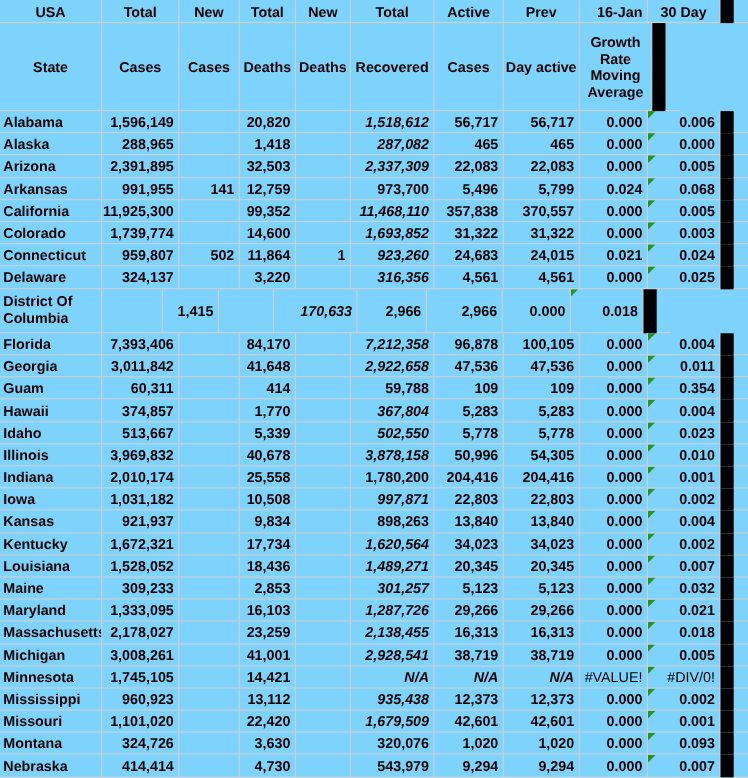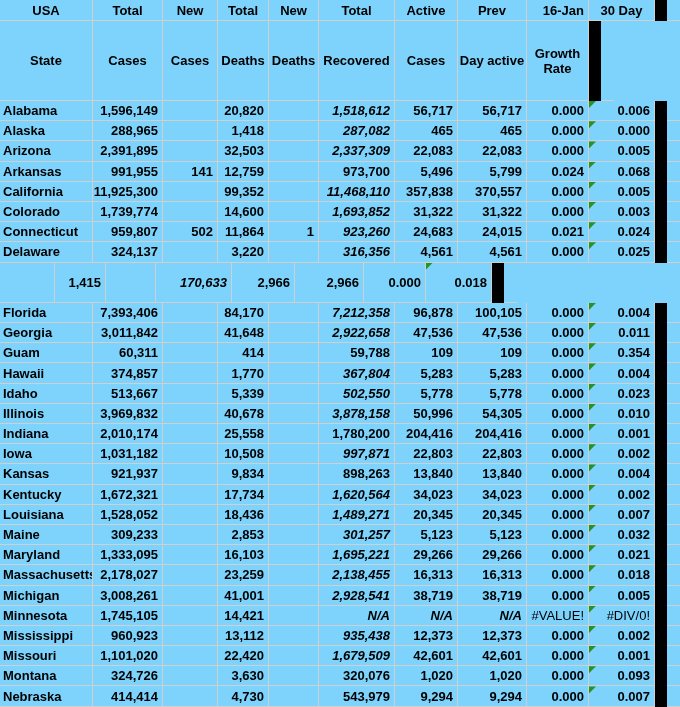--- a/index.html
+++ b/index.html
@@ -51,21 +51,21 @@
 
   <div class="row r2">
     <div class="cell w0 hc">State</div>
     <div class="cell w1 hc">Cases</div>
     <div class="cell w2 hc">Cases</div>
     <div class="cell w3 hc">Deaths</div>
     <div class="cell w4 hc">Deaths</div>
     <div class="cell w5 hc">Recovered</div>
     <div class="cell w6 hc">Cases</div>
     <div class="cell w7 hc">Day active</div>
-    <div class="cell w8 hc wrap">Growth Rate</div>
+    <div class="cell w9 hc wrap">Growth Rate Moving Average</div>
     <div class="cell w10 strip"></div>
     <div class="cell w11 sliver"></div>
   </div>
 
   <div id="rows">
       <div class="row dr">
     <div class="cell w0 state">Alabama</div>
     <div class="cell w1 num">1,596,149</div>
     <div class="cell w2 num"></div>
     <div class="cell w3 num">20,820</div>
@@ -170,20 +170,21 @@
     <div class="cell w4 num"></div>
     <div class="cell w5 num italic">316,356</div>
     <div class="cell w6 num">4,561</div>
     <div class="cell w7 num">4,561</div>
     <div class="cell w8 num">0.000</div>
     <div class="cell w9 num avgcell">0.025<div class="flag"></div></div>
     <div class="cell w10 strip"></div>
     <div class="cell w11 sliver"></div>
   </div>
       <div class="row dr tall">
+    <div class="cell w0 state wrapstate">District Of Columbia</div>
     <div class="cell w2 num"></div>
     <div class="cell w3 num">1,415</div>
     <div class="cell w4 num"></div>
     <div class="cell w5 num italic">170,633</div>
     <div class="cell w6 num">2,966</div>
     <div class="cell w7 num">2,966</div>
     <div class="cell w8 num">0.000</div>
     <div class="cell w9 num avgcell">0.018<div class="flag"></div></div>
     <div class="cell w10 strip"></div>
     <div class="cell w11 sliver"></div>
@@ -355,21 +356,21 @@
     <div class="cell w9 num avgcell">0.032<div class="flag"></div></div>
     <div class="cell w10 strip"></div>
     <div class="cell w11 sliver"></div>
   </div>
       <div class="row dr">
     <div class="cell w0 state">Maryland</div>
     <div class="cell w1 num">1,333,095</div>
     <div class="cell w2 num"></div>
     <div class="cell w3 num">16,103</div>
     <div class="cell w4 num"></div>
-    <div class="cell w5 num italic">1,695,221</div>
+    <div class="cell w5 num italic">1,287,726</div>
     <div class="cell w6 num">29,266</div>
     <div class="cell w7 num">29,266</div>
     <div class="cell w8 num">0.000</div>
     <div class="cell w9 num avgcell">0.021<div class="flag"></div></div>
     <div class="cell w10 strip"></div>
     <div class="cell w11 sliver"></div>
   </div>
       <div class="row dr">
     <div class="cell w0 state">Massachusetts</div>
     <div class="cell w1 num">2,178,027</div>

